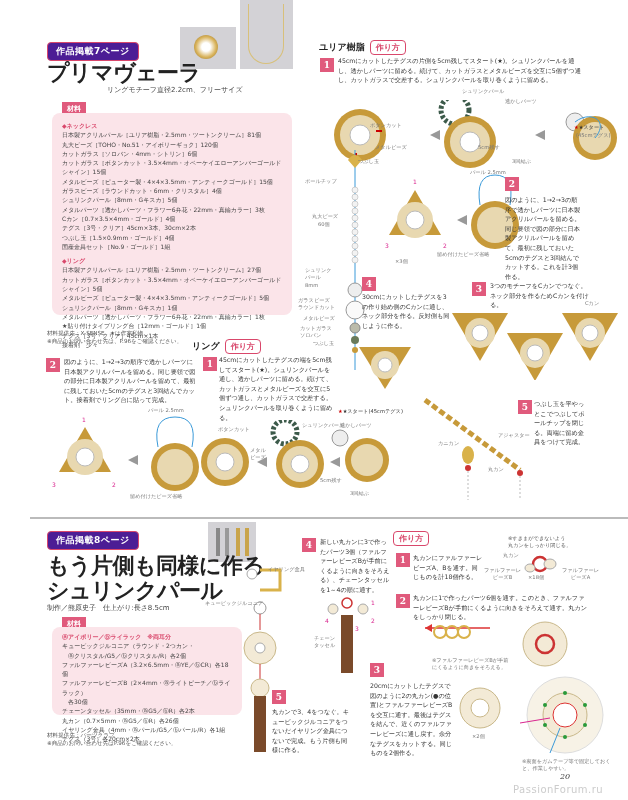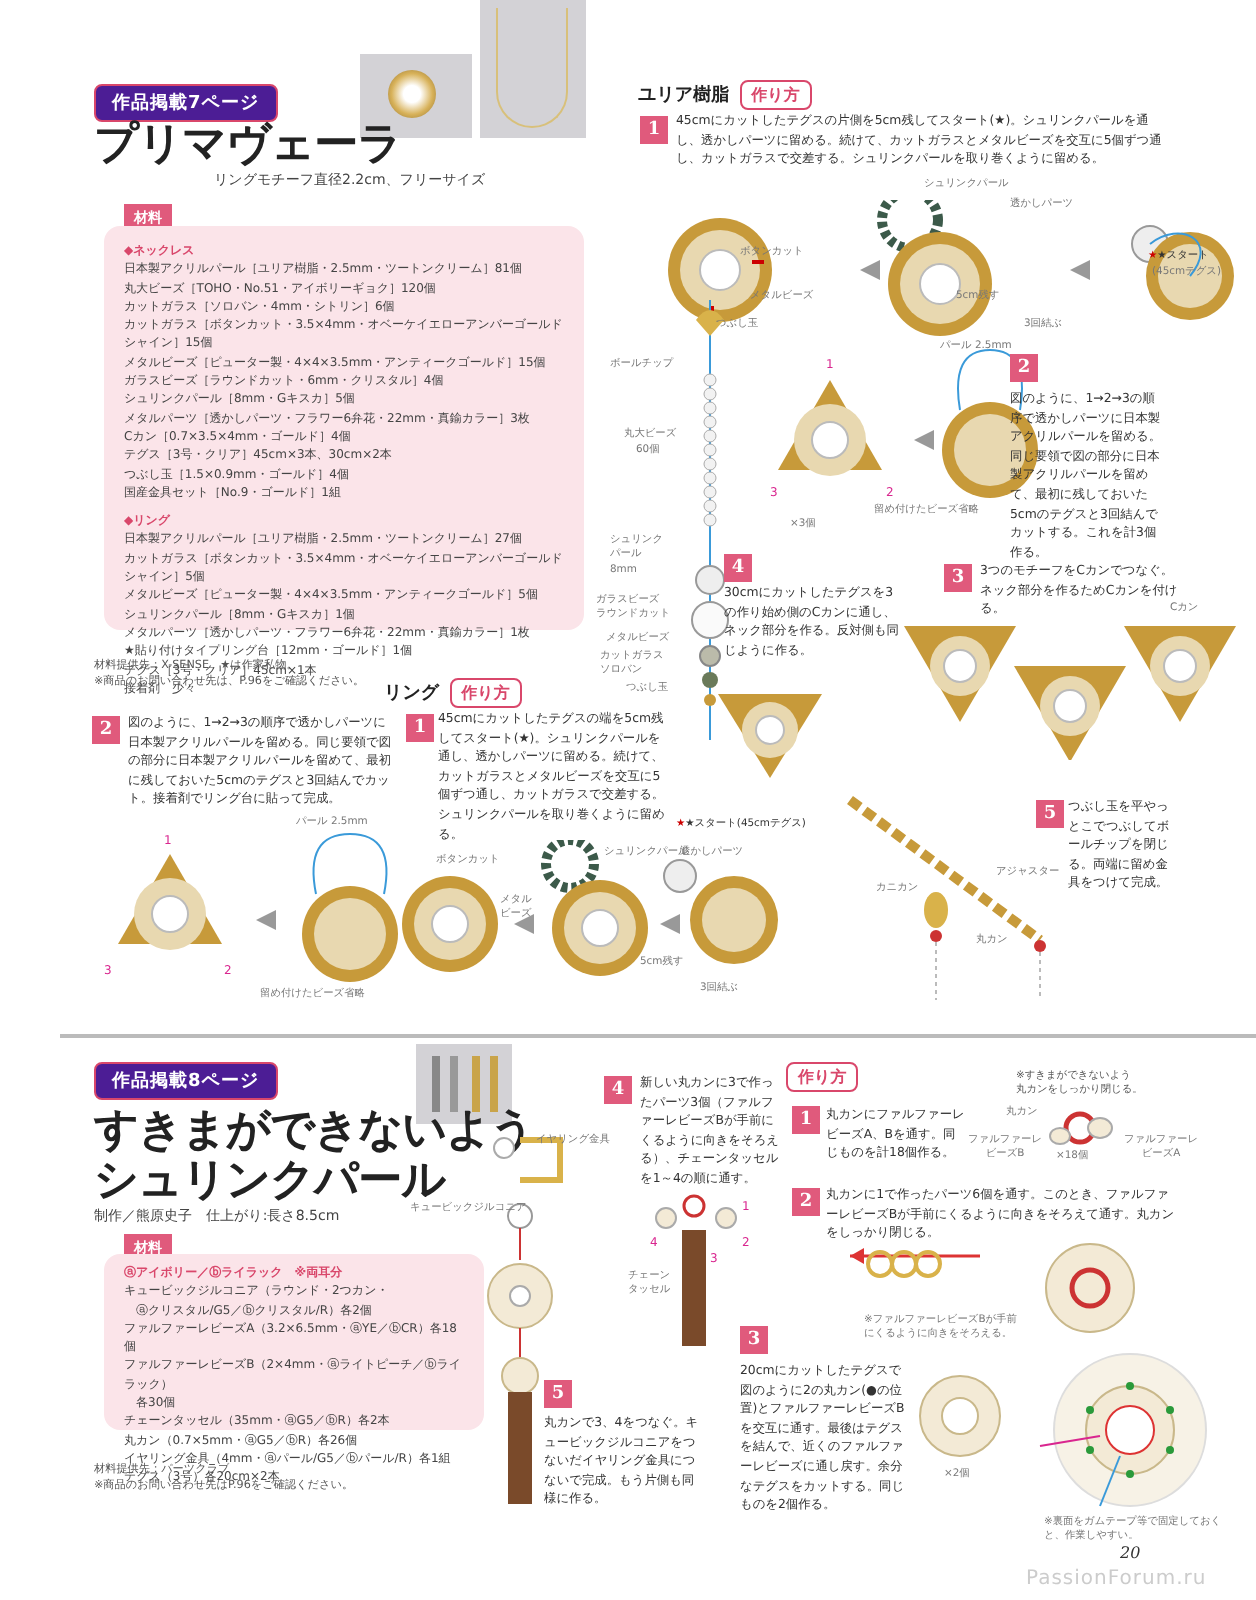--- a/index.html
+++ b/index.html
@@ -271,21 +271,21 @@
 <div class="divider" style="top:517px"></div>
 
 <div class="pagetag" style="left:47px;top:531px">作品掲載8ページ</div>
 <div class="photo" style="left:208px;top:522px;width:48px;height:40px">
   <div style="position:absolute;left:8px;top:6px;width:4px;height:28px;background:#888"></div>
   <div style="position:absolute;left:17px;top:6px;width:4px;height:28px;background:#999"></div>
   <div style="position:absolute;left:28px;top:6px;width:4px;height:28px;background:#c9a44a"></div>
   <div style="position:absolute;left:37px;top:6px;width:4px;height:28px;background:#c9a44a"></div>
 </div>
 <div class="title" style="left:47px;top:553px">
-  <div>すきまができないよう</div>
+  <div>もう片側も同様に作る</div>
   <div>シュリンクパール</div>
 </div>
 <div class="credit" style="left:47px;top:603px">制作／熊原史子　仕上がり:長さ8.5cm</div>
 <div class="matlabel" style="left:62px;top:617px">材料</div>
 <div class="matbox" style="left:52px;top:627px;width:190px;height:88px;padding:5px 10px">
   <div class="h">ⓐアイボリー／ⓑライラック　※両耳分</div>
   <div>キュービックジルコニア（ラウンド・2つカン・</div>
   <div>　ⓐクリスタル/G5／ⓑクリスタル/R）各2個</div>
   <div>ファルファーレビーズA（3.2×6.5mm・ⓐYE／ⓑCR）各18個</div>
   <div>ファルファーレビーズB（2×4mm・ⓐライトピーチ／ⓑライラック）</div>

